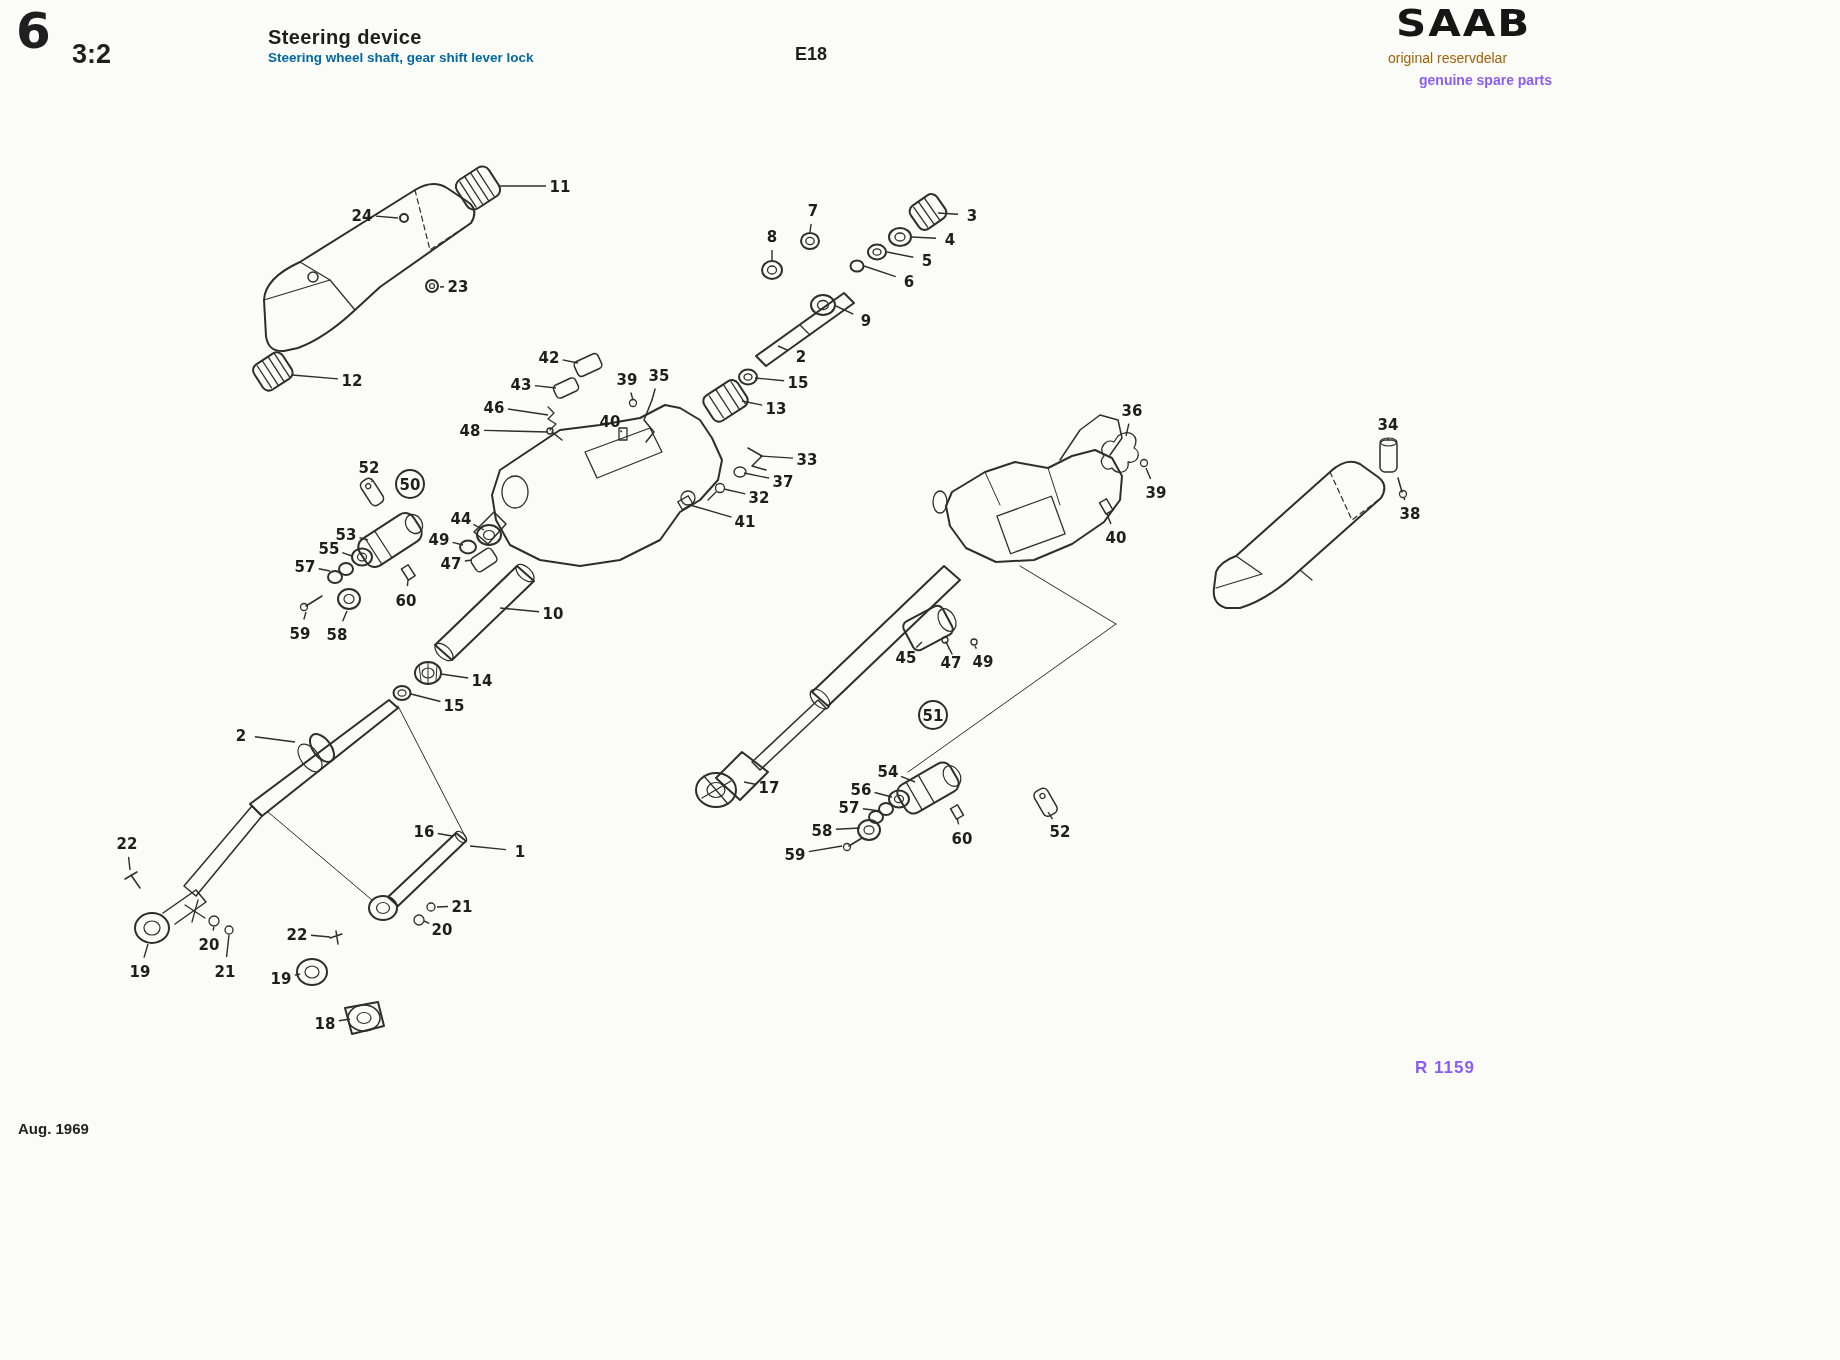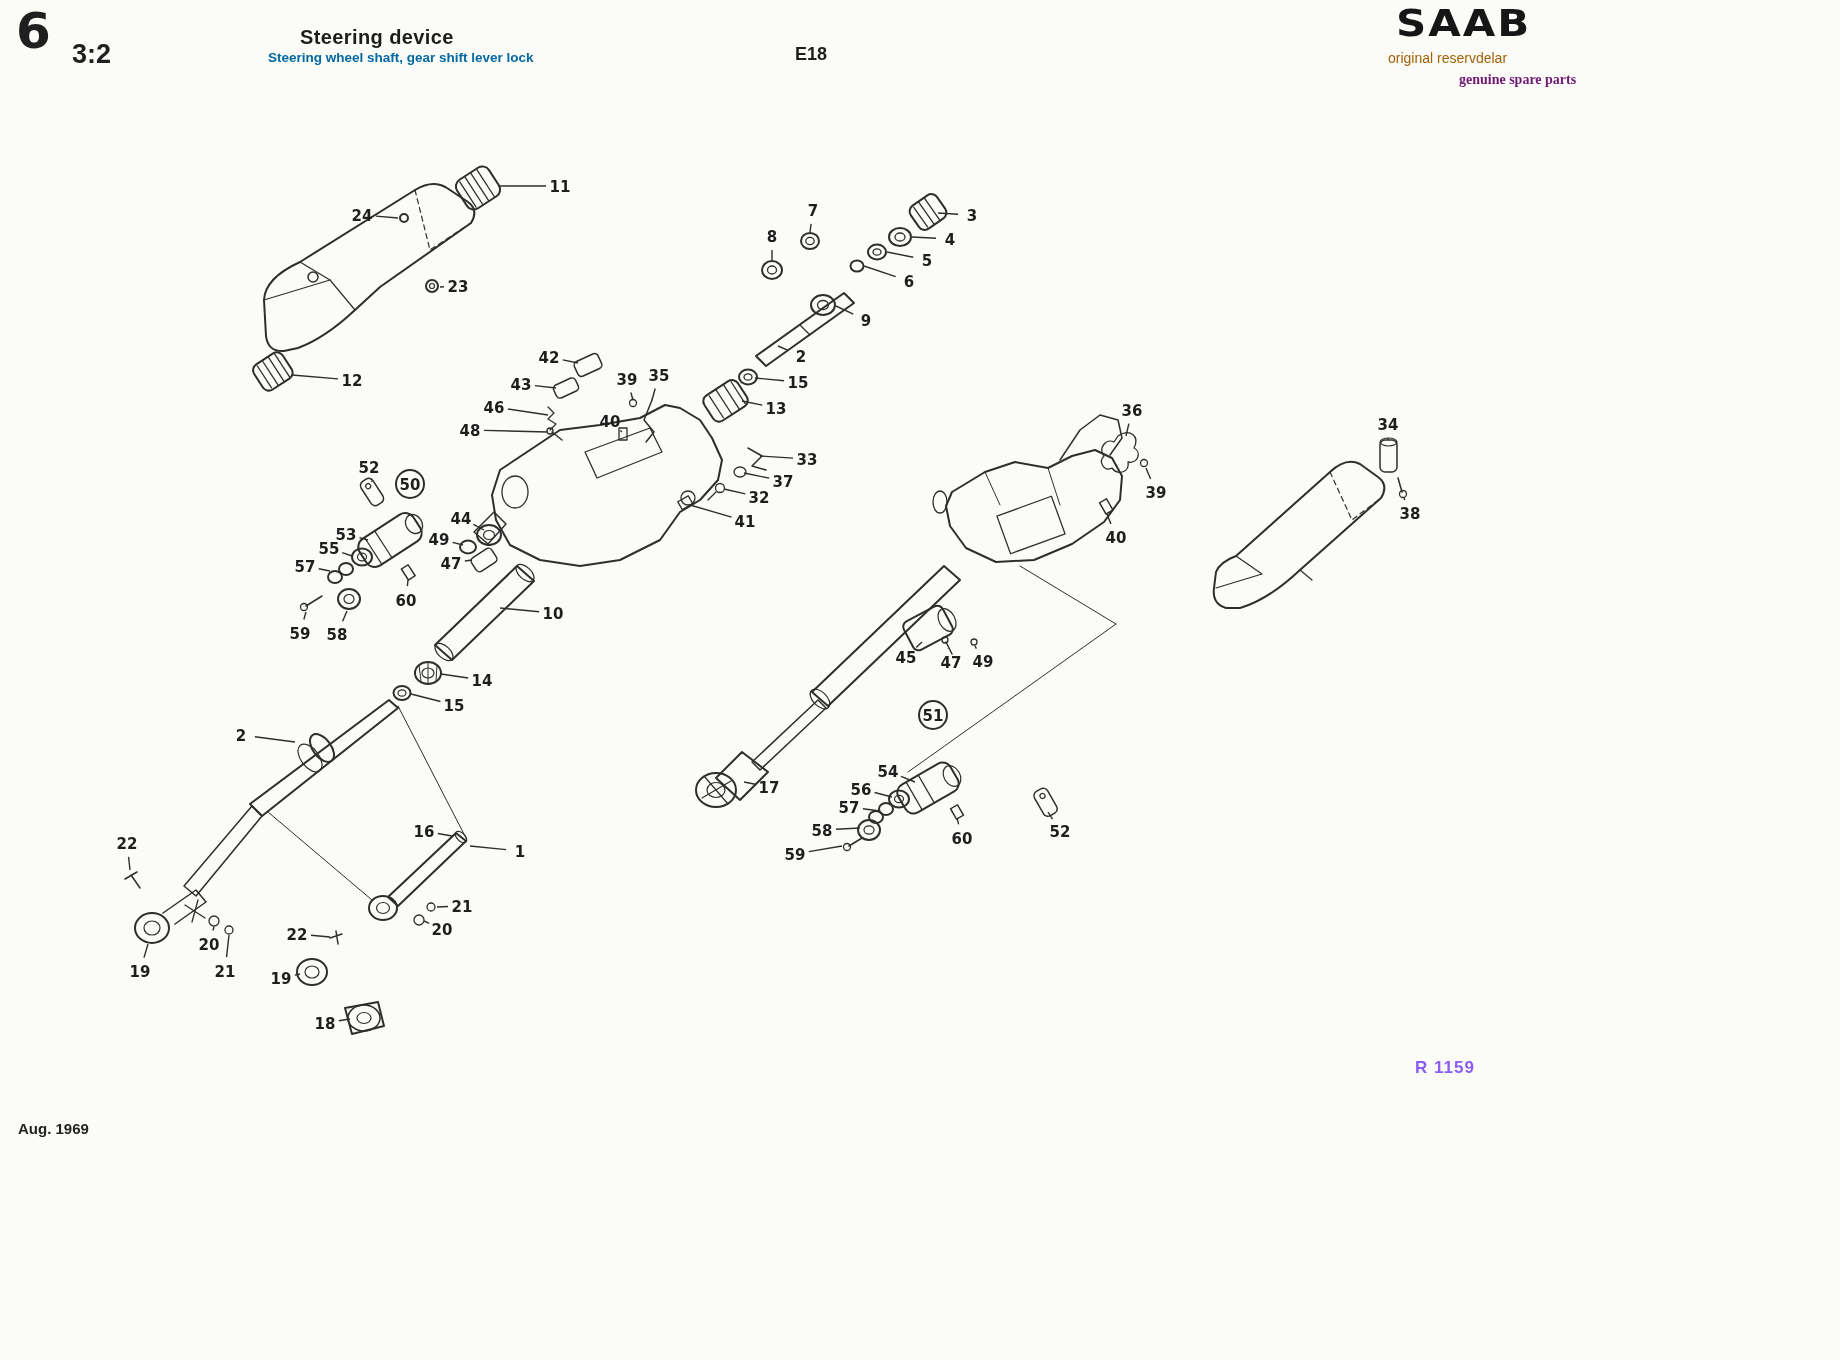--- a/index.html
+++ b/index.html
@@ -4,27 +4,27 @@
 <style>
   html,body{margin:0;padding:0;background:#e8e8e6;}
   .page{
     position:relative;width:1840px;height:1360px;margin:0 auto;
     background:#fbfbf8;color:#262626;overflow:hidden;
     font-family:"Liberation Sans",sans-serif;
   }
   .abs{position:absolute;}
   .sec-num{left:16px;top:2px;font-size:50px;font-weight:bold;font-family:"DejaVu Sans",sans-serif;color:#1f1f1f;}
   .sec-sub{left:72px;top:32px;font-size:27px;font-weight:bold;color:#1f1f1f;margin-top:7px;}
-  .title{left:268px;top:26px;font-size:20px;font-weight:bold;letter-spacing:.4px;color:#1d1d1d;margin-left:32px;}
+  .title{left:268px;top:26px;font-size:20px;font-weight:bold;letter-spacing:.4px;color:#1d1d1d;}
   .subtitle{left:268px;top:50px;font-size:13.5px;font-weight:bold;color:#0369a1;}
   .page-code{left:795px;top:44px;font-size:18px;font-weight:bold;color:#1d1d1d;}
   .brand-logo{left:1396px;top:2px;font-size:42px;font-weight:900;letter-spacing:2px;
     font-family:"DejaVu Sans",sans-serif;color:#161616;transform:scaleY(.88);transform-origin:top left;}
   .brand-line1{left:1388px;top:50px;font-size:14px;color:#a16207;}
-  .brand-line2{left:1459px;top:72px;font-size:14px;font-weight:bold;color:#701a75;font-family:Liberation Serif, serif;}
+  .brand-line2{left:1419px;top:72px;font-size:14px;font-weight:bold;color:#8b5cf6;}
   .date{left:18px;top:1112px;font-size:15px;font-weight:bold;color:#222;margin-top:8px;}
   .ref{left:1415px;top:1058px;font-size:17px;font-weight:bold;color:#8b5cf6;letter-spacing:1px;}
   svg.diagram{position:absolute;left:0;top:0;}
   .ink{stroke:#2e2e2e;fill:none;stroke-width:2;stroke-linejoin:round;stroke-linecap:round;}
   .callout{font:bold 15px "DejaVu Sans",sans-serif;fill:#1e1e1e;text-anchor:middle;}
   .leader{stroke:#2e2e2e;stroke-width:1.4;}
   .badge-circle{fill:none;stroke:#2e2e2e;stroke-width:2;}
 </style>
 </head>
 <body>

